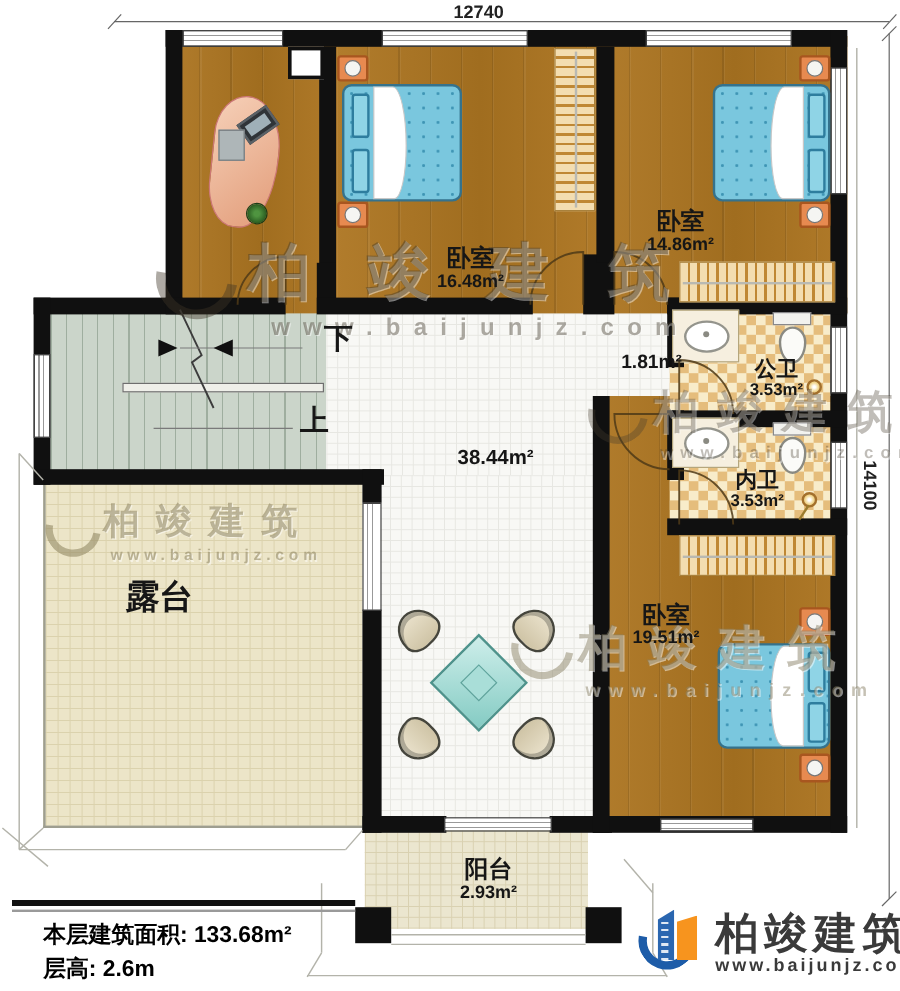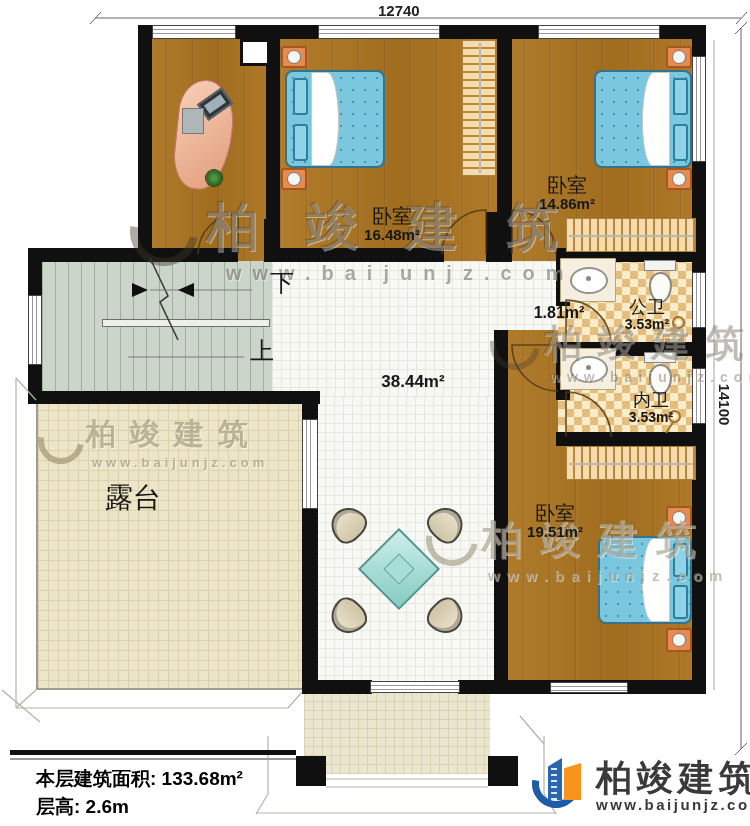--- a/index.html
+++ b/index.html
@@ -57,21 +57,21 @@
   .chair{position:absolute;width:36px;height:33px;background:linear-gradient(#eae2cc,#cfc4a6);
          border:2px solid #45453c;border-radius:50% 50% 42% 42%/62% 62% 34% 34%;box-sizing:border-box;
          box-shadow:inset 0 4px 0 rgba(70,70,60,.35);}
   .desk{position:absolute;background:linear-gradient(135deg,#f6d0b8,#e29c79);border:1px solid #c77;border-radius:46% 54% 50% 42%/30% 42% 56% 34%;}
   .monitor{position:absolute;background:#2f3438;border:2px solid #5a6166;box-sizing:border-box;}
   .monitor::after{content:"";position:absolute;inset:3px;background:linear-gradient(135deg,#cfd8dd,#6b7archive78);background:#9fb0b8;}
   .tower{position:absolute;background:#aeb6b8;border:1px solid #72797c;box-sizing:border-box;}
   .plant{position:absolute;border-radius:50%;background:radial-gradient(#4f9440 20%,#2a5d22 70%);box-shadow:0 0 0 1px #1d3d17;}
   
   .lbl{position:absolute;text-align:center;color:#161616;line-height:1.12;z-index:40;}
-  .lbl .nm{font-weight:normal;display:block;}
+  .lbl .nm{font-weight:bold;display:block;}
   .lbl .ar{font-weight:bold;display:block;}
   .dimtxt{position:absolute;font-weight:bold;color:#222;font-size:15px;z-index:40;background:transparent;}
   
   .wm{position:absolute;z-index:36;pointer-events:none;white-space:nowrap;}
   .wm .t{font-weight:bold;display:block;}
   .wm .u{font-weight:bold;display:block;}
   .wmswirl{position:absolute;border-radius:50%;border-style:solid;border-color:transparent transparent currentColor currentColor;transform:rotate(-35deg);}
   
   .titleCN{position:absolute;font-weight:bold;color:#000;letter-spacing:2px;z-index:50;}
   .logoText{position:absolute;font-weight:bold;color:#3a3a3a;z-index:50;white-space:nowrap;}
@@ -246,36 +246,40 @@
     <span class="ar" style="font-size:15px;">16.48m²</span>
   </div>
   <div class="lbl" style="left:512px;top:174px;width:110px;">
     <span class="nm" style="font-size:20px;">卧室</span>
     <span class="ar" style="font-size:15px;">14.86m²</span>
   </div>
   <div class="lbl" style="left:592px;top:297px;width:110px;">
     <span class="nm" style="font-size:18px;">公卫</span>
     <span class="ar" style="font-size:14px;">3.53m²</span>
   </div>
-  <div class="lbl" style="left:596px;top:390px;width:110px;">
+  <div class="lbl" style="left:576px;top:390px;width:110px;">
     <span class="nm" style="font-size:18px;">内卫</span>
     <span class="ar" style="font-size:14px;">3.53m²</span>
   </div>
   <div class="lbl" style="left:500px;top:502px;width:110px;">
     <span class="nm" style="font-size:20px;">卧室</span>
     <span class="ar" style="font-size:15px;">19.51m²</span>
   </div>
   <div class="lbl" style="left:358px;top:372px;width:110px;">
     <span class="ar" style="font-size:17px;">38.44m²</span>
   </div>
-  <div class="lbl" style="left:488px;top:304px;width:110px;margin-left:16px;">
+  <div class="lbl" style="left:488px;top:294px;width:110px;">
     <span class="ar" style="font-size:16px;">1.81m²</span>
   </div>
   <div class="lbl" style="left:78px;top:482px;width:110px;">
     <span class="nm" style="font-size:28px;">露台</span>
+  </div>
+  <div class="lbl" style="left:352px;top:714px;width:110px;">
+    <span class="nm" style="font-size:20px;">阳台</span>
+    <span class="ar" style="font-size:15px;">2.93m²</span>
   </div>
   <div class="lbl" style="left:262px;top:270px;width:40px;">
     <span class="nm" style="font-size:24px;">下</span>
   </div>
   <div class="lbl" style="left:242px;top:338px;width:40px;">
     <span class="nm" style="font-size:24px;">上</span>
   </div>
 
   <div class="wm" style="left:134px;top:192px;color:rgba(62,54,40,.42);text-shadow:1px 1px 0 rgba(255,255,255,.45);">
     <span class="wmswirl" style="left:-4px;top:6px;width:52px;height:52px;border-width:8px;"></span>

